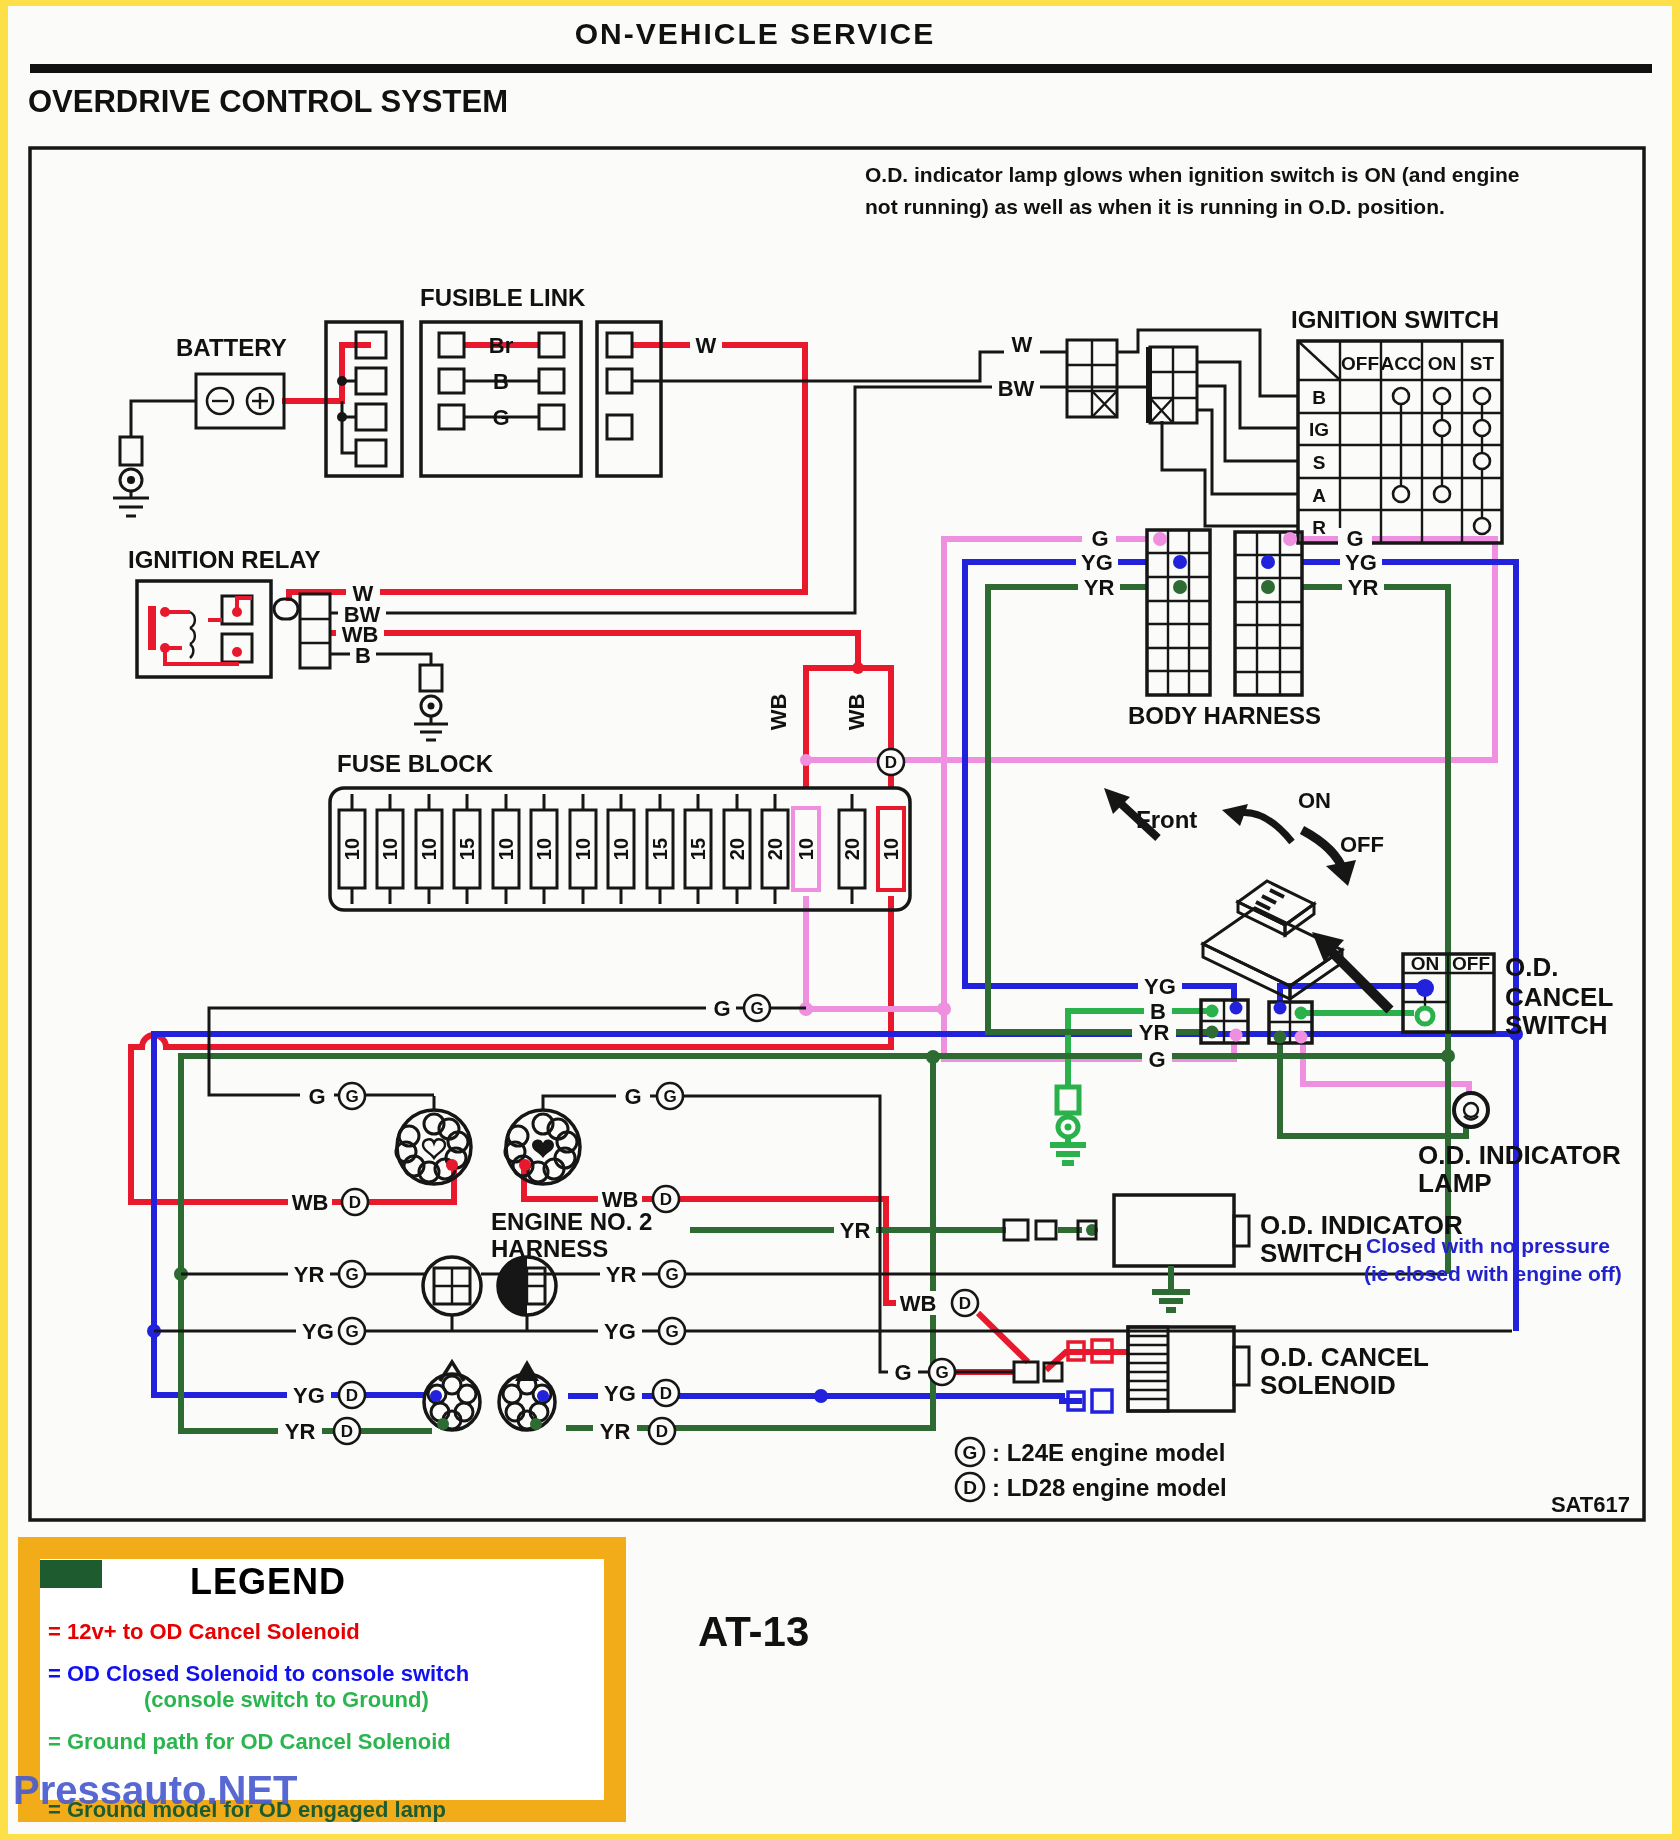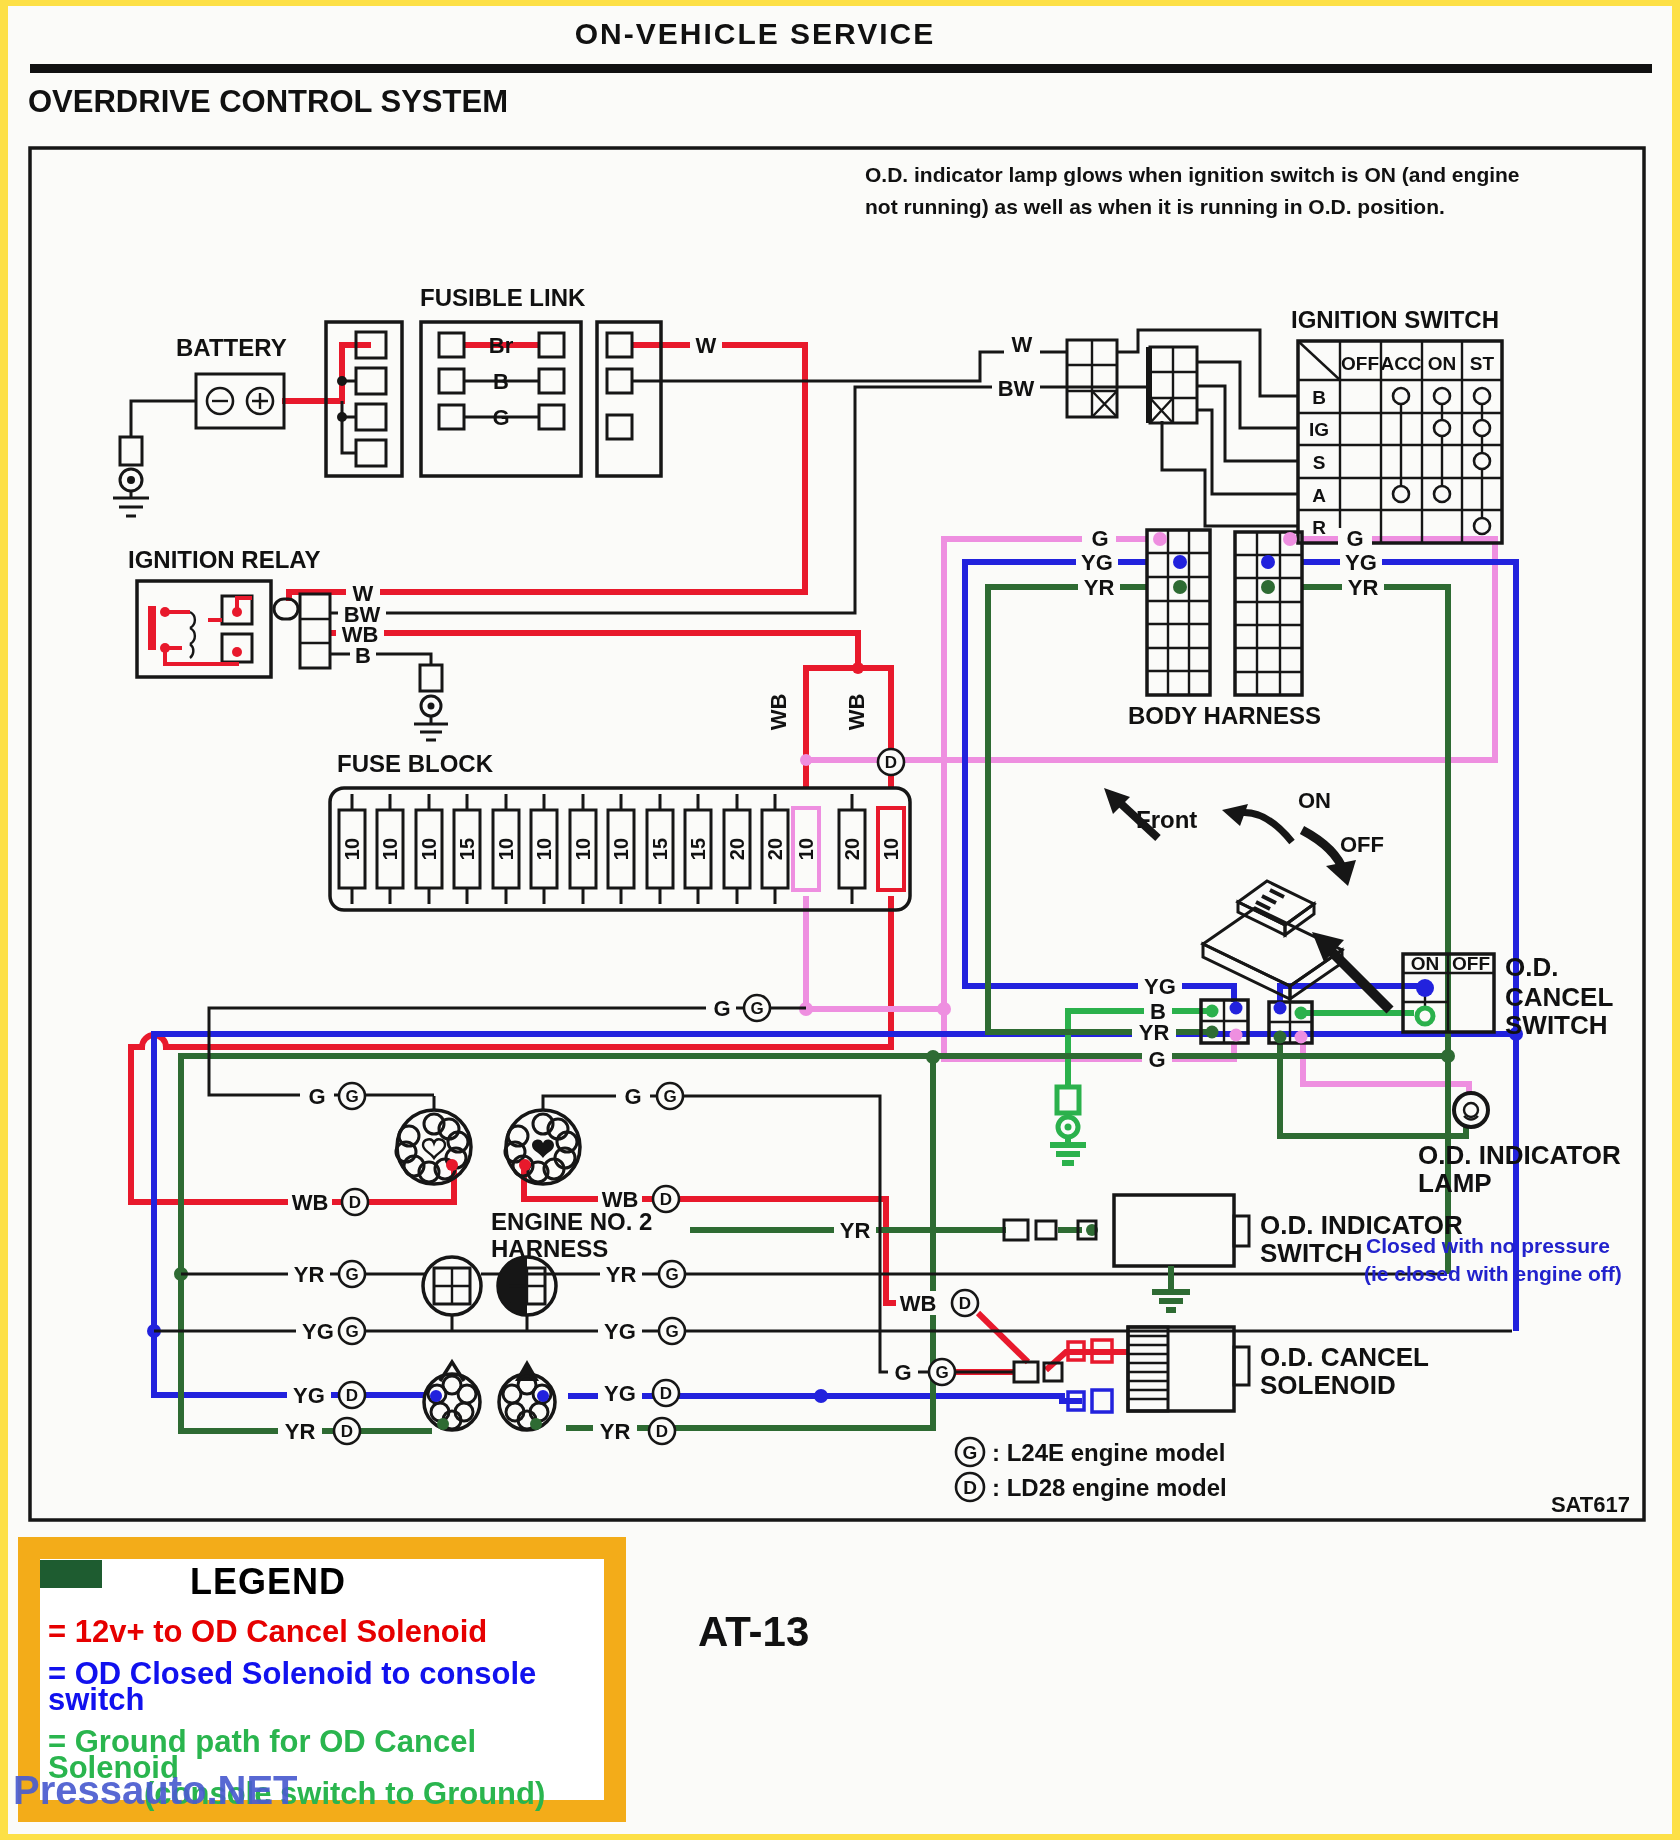--- a/index.html
+++ b/index.html
@@ -19,21 +19,21 @@
   .wd{stroke:#2e6b33;stroke-width:6;fill:none}
   .box{stroke:#161616;stroke-width:3;fill:none}
   .box35{stroke:#161616;stroke-width:3.5;fill:none}
   .wbg{fill:#fbfbf9}
   .sym{stroke:#161616;stroke-width:2.6;fill:#fbfbf9}
   .noteblue{fill:#2222cc}
   
   #legend{position:absolute;left:18px;top:1537px;width:608px;height:285px;background:#f3ac19;}
   #legend .inner{position:absolute;left:22px;top:22px;right:22px;bottom:22px;background:#ffffff;}
   #legend h1{margin:2px 12px 4px 150px;font-size:36px;letter-spacing:1px;color:#000;}
-  .lrow{display:flex;align-items:center;margin:16px 8px 0 8px;font-size:31px;font-weight:bold;line-height:26px;}
+  .lrow{display:flex;align-items:center;margin:16px 8px 0 8px;font-size:22px;font-weight:bold;line-height:26px;}
   .lrow .sw{flex:0 0 62px;margin-right:12px;margin-top:1px;}
   .lrow.cont{margin-top:0;padding-left:96px;}
   .c-red{color:#e60000}.c-blue{color:#1111ee}.c-green{color:#2ab54e}.c-pink{color:#f09ae6}.c-dgreen{color:#1e5c30}
   .gap{height:26px}
   #wm{position:absolute;left:13px;top:1768px;font-size:40px;font-weight:bold;color:#4a5cd0;opacity:.92;font-family:"Liberation Sans",sans-serif;}
 </style>
 </head>
 <body>
 
 <div id="page">
@@ -652,28 +652,28 @@
             <rect x="0" y="0" width="62" height="28" fill="#ff0a0a"></rect>
           </svg>
       <span>= 12v+ to OD Cancel Solenoid</span>
     </div>
     <div class="lrow c-blue">
       <svg class="sw" width="62" height="28">
             <rect x="0" y="0" width="62" height="28" fill="#1111ee"></rect>
           </svg>
       <span>= OD Closed Solenoid to console switch</span>
     </div>
+    <div class="lrow cont c-green">
+      <span>(console switch to Ground)</span>
+    </div>
     <div class="lrow c-green">
       <svg class="sw" width="62" height="28">
             <rect x="0" y="0" width="62" height="28" fill="#2ab54e"></rect>
           </svg>
       <span>= Ground path for OD Cancel Solenoid</span>
-    </div>
-    <div class="lrow cont c-green">
-      <span>(console switch to Ground)</span>
     </div>
     <div class="gap"></div>
     <div class="lrow c-dgreen">
       <svg class="sw" width="62" height="28">
             <rect x="0" y="0" width="62" height="28" fill="#1e5c30"></rect>
           </svg>
       <span>= Ground model for OD engaged lamp</span>
     </div>
   </div>
 </div>

